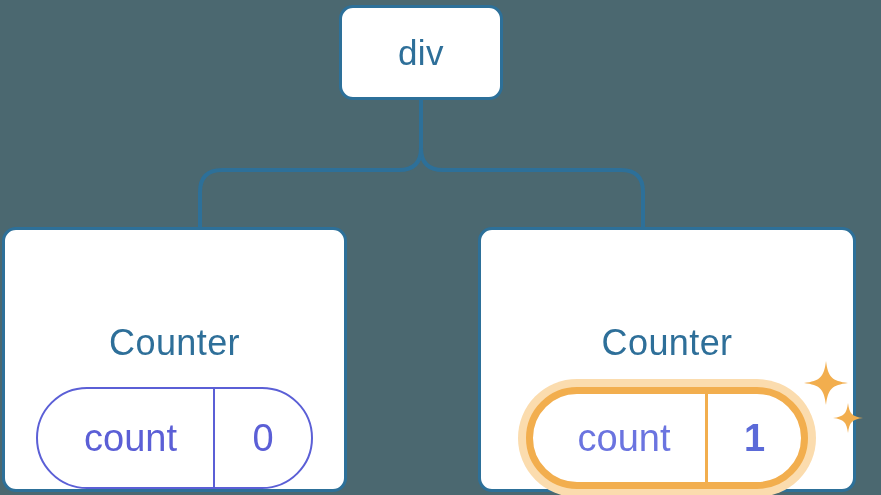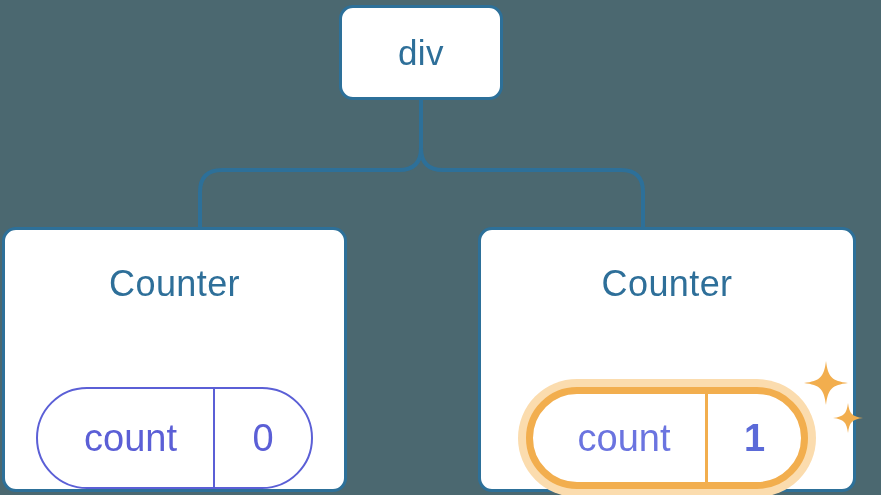--- a/index.html
+++ b/index.html
@@ -51,21 +51,21 @@
   #node-div .node-title {
     font-size: 35px;
     color: #2e6f99;
     letter-spacing: 0.5px;
   }
 
   
   .node-component {
     top: 227px;
     height: 265px;
-    justify-content: space-between;
+    justify-content: flex-end;
     padding-top: 36px;
   }
   #node-counter-left {
     left: 2px;
     width: 345px;
   }
   #node-counter-right {
     left: 478px;
     width: 378px;
   }

